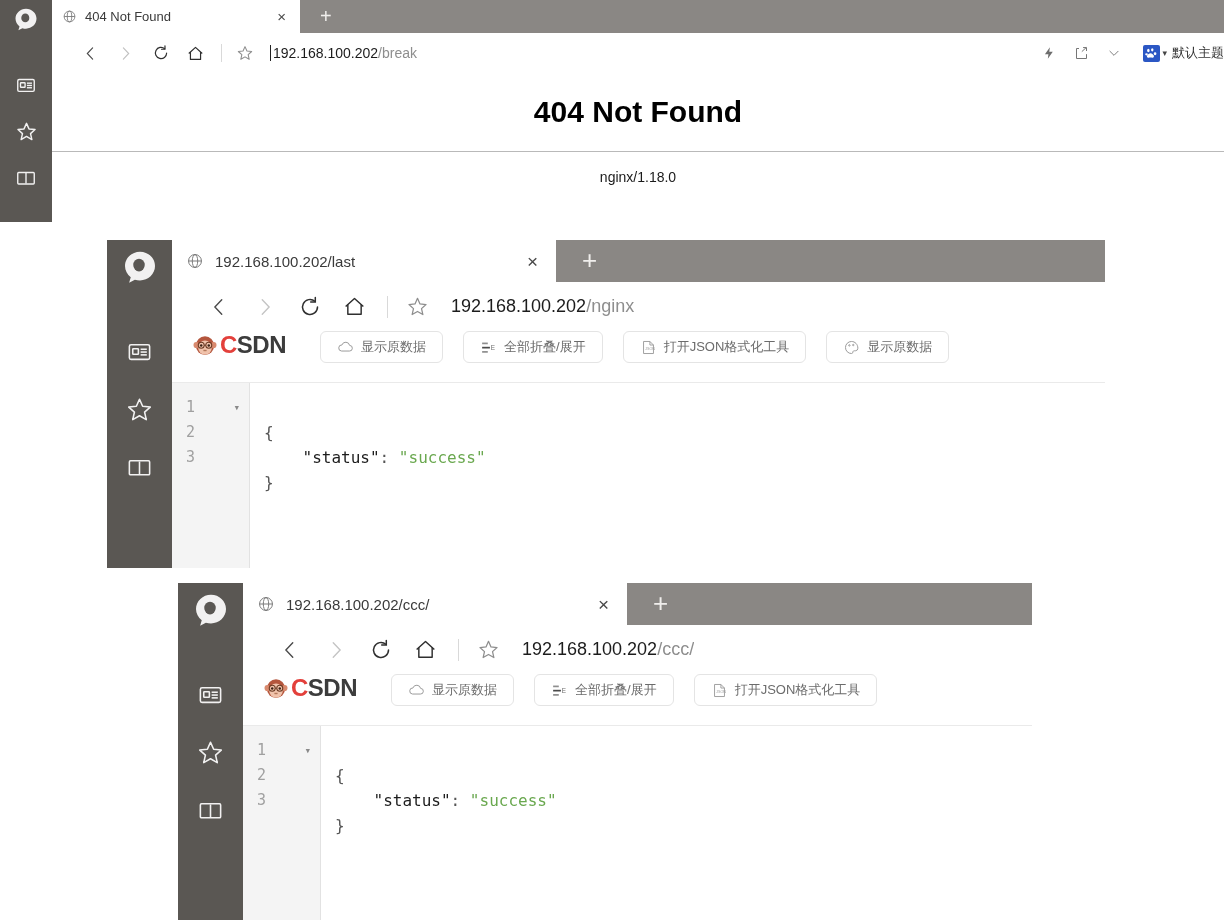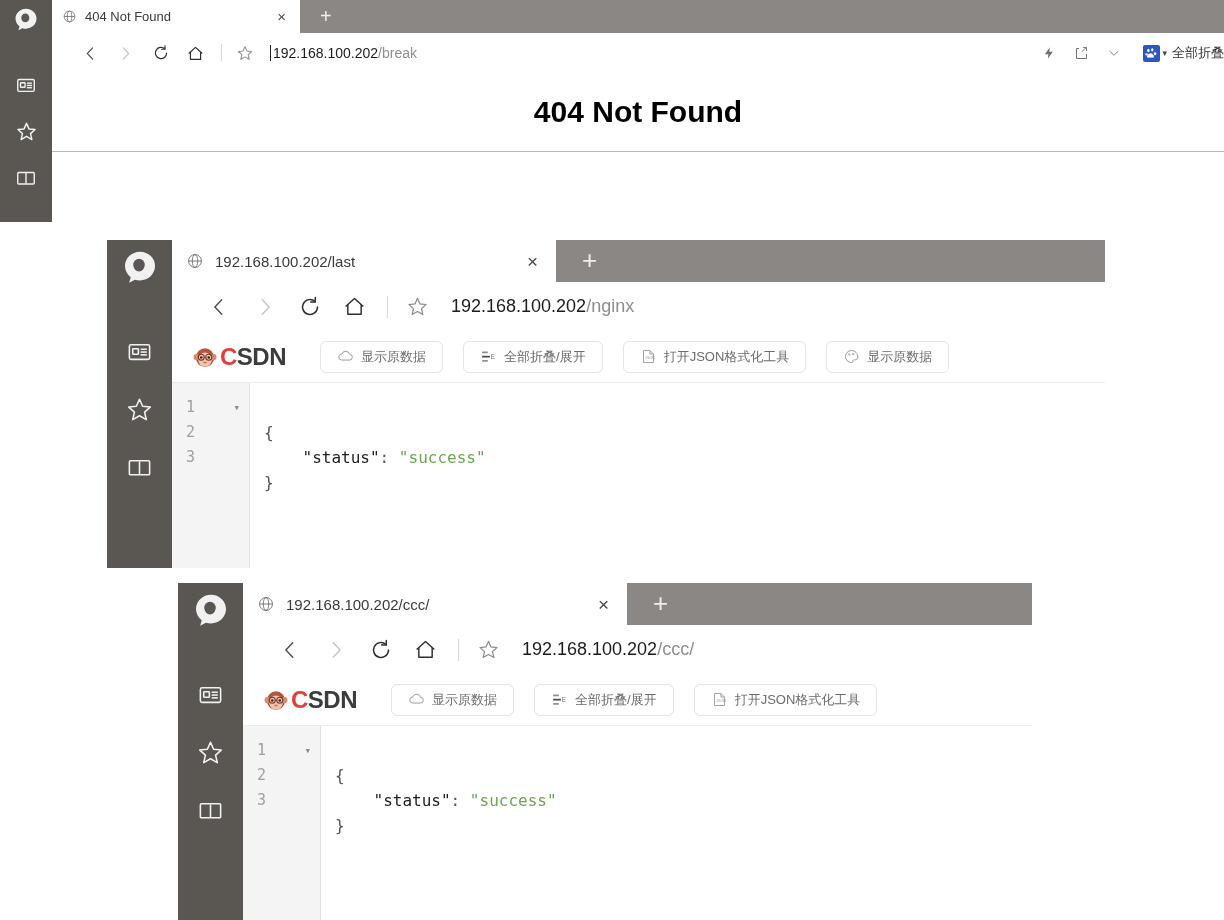--- a/index.html
+++ b/index.html
@@ -50,21 +50,21 @@
   .pg404 h1 {
     text-align: center; font-weight: bold; color: #000;
     font-family: "Liberation Sans", sans-serif;
   }
   .pg404 hr { border: none; border-top: 1px solid #b9b9b9; }
   .pg404 .srv { text-align: center; color: #1a1a1a; }
 
   
   .csdnbar {
     position: absolute; left: 0; right: 0; background: #ffffff;
-    display: flex; align-items: center;
+    display: flex; align-items: flex-start;
     border-bottom: 1px solid #eaeaea;
   }
   .csdn-logo { display: flex; align-items: center; flex: 0 0 auto; }
   .csdn-word { font-weight: 700; letter-spacing: -0.5px; }
   .csdn-c { color: #e3403b; }
   .csdn-sdn { color: #3c3c3c; }
   .cbtn {
     display: flex; align-items: center; justify-content: center;
     border: 1px solid #e4e4e4; border-radius: 6px; background: #fff;
     color: #6b6b6b; white-space: nowrap; flex: 0 0 auto;
@@ -202,27 +202,28 @@
           <span class="baidu-box" style="width:17px; height:17px;">
             <svg width="13" height="13" viewBox="0 0 24 24" fill="#ffffff">
               <ellipse cx="6.2" cy="6.4" rx="2.3" ry="3.2"></ellipse>
                 <ellipse cx="13.4" cy="5.2" rx="2.2" ry="3"></ellipse>
               <ellipse cx="2.8" cy="13.6" rx="2.5" ry="2.1"></ellipse>
                 <ellipse cx="18.6" cy="12.4" rx="2.4" ry="2.6"></ellipse>
               <path d="M10.2 11.4c2.6 0 4.1 2.1 5.6 3.8 1.6 1.8.7 4.4-1.9 4.6-1.6.1-2.5-.4-3.9-.4s-2.4.6-3.9.4c-2.6-.3-3.3-2.8-1.8-4.6 1.5-1.7 3.3-3.8 5.9-3.8z"></path>
             </svg>
           </span>
           <span style="font-size:9px; color:#444; margin:0 5px 0 2px;">▾</span>
-          <span class="search-cn" style="font-size:13px;">全部折叠</span>
+          <span class="search-cn" style="font-size:13px;">默认主题</span>
         </div>
       </div>
 
       <div class="pg404" style="left:0; top:73px; width:1172px; height:149px;">
         <h1 style="font-size:30px; margin-top:22px;">404 Not Found</h1>
         <hr style="margin:22px 0 0 0;">
+        <div class="srv" style="font-size:14px; margin-top:17px;">nginx/1.18.0</div>
       </div>
     </div>
   </div>
 
   <div class="win" style="left:107px; top:240px; width:998px; height:328px;">
 
     <div class="sidebar" style="width:65px;">
       <div style="margin-top:8px;">
         <svg class="sb-icon sb-logo" width="40" height="40" viewBox="0 0 32 32">
           <path fill="#fff" d="M16 3C9.4 3 4 8.1 4 14.4c0 3.6 1.8 6.8 4.6 8.9l-1.3 4.4 4.6-2.4c1.3.4 2.7.6 4.1.6 6.6 0 12-5.1 12-11.5S22.6 3 16 3z"></path>

